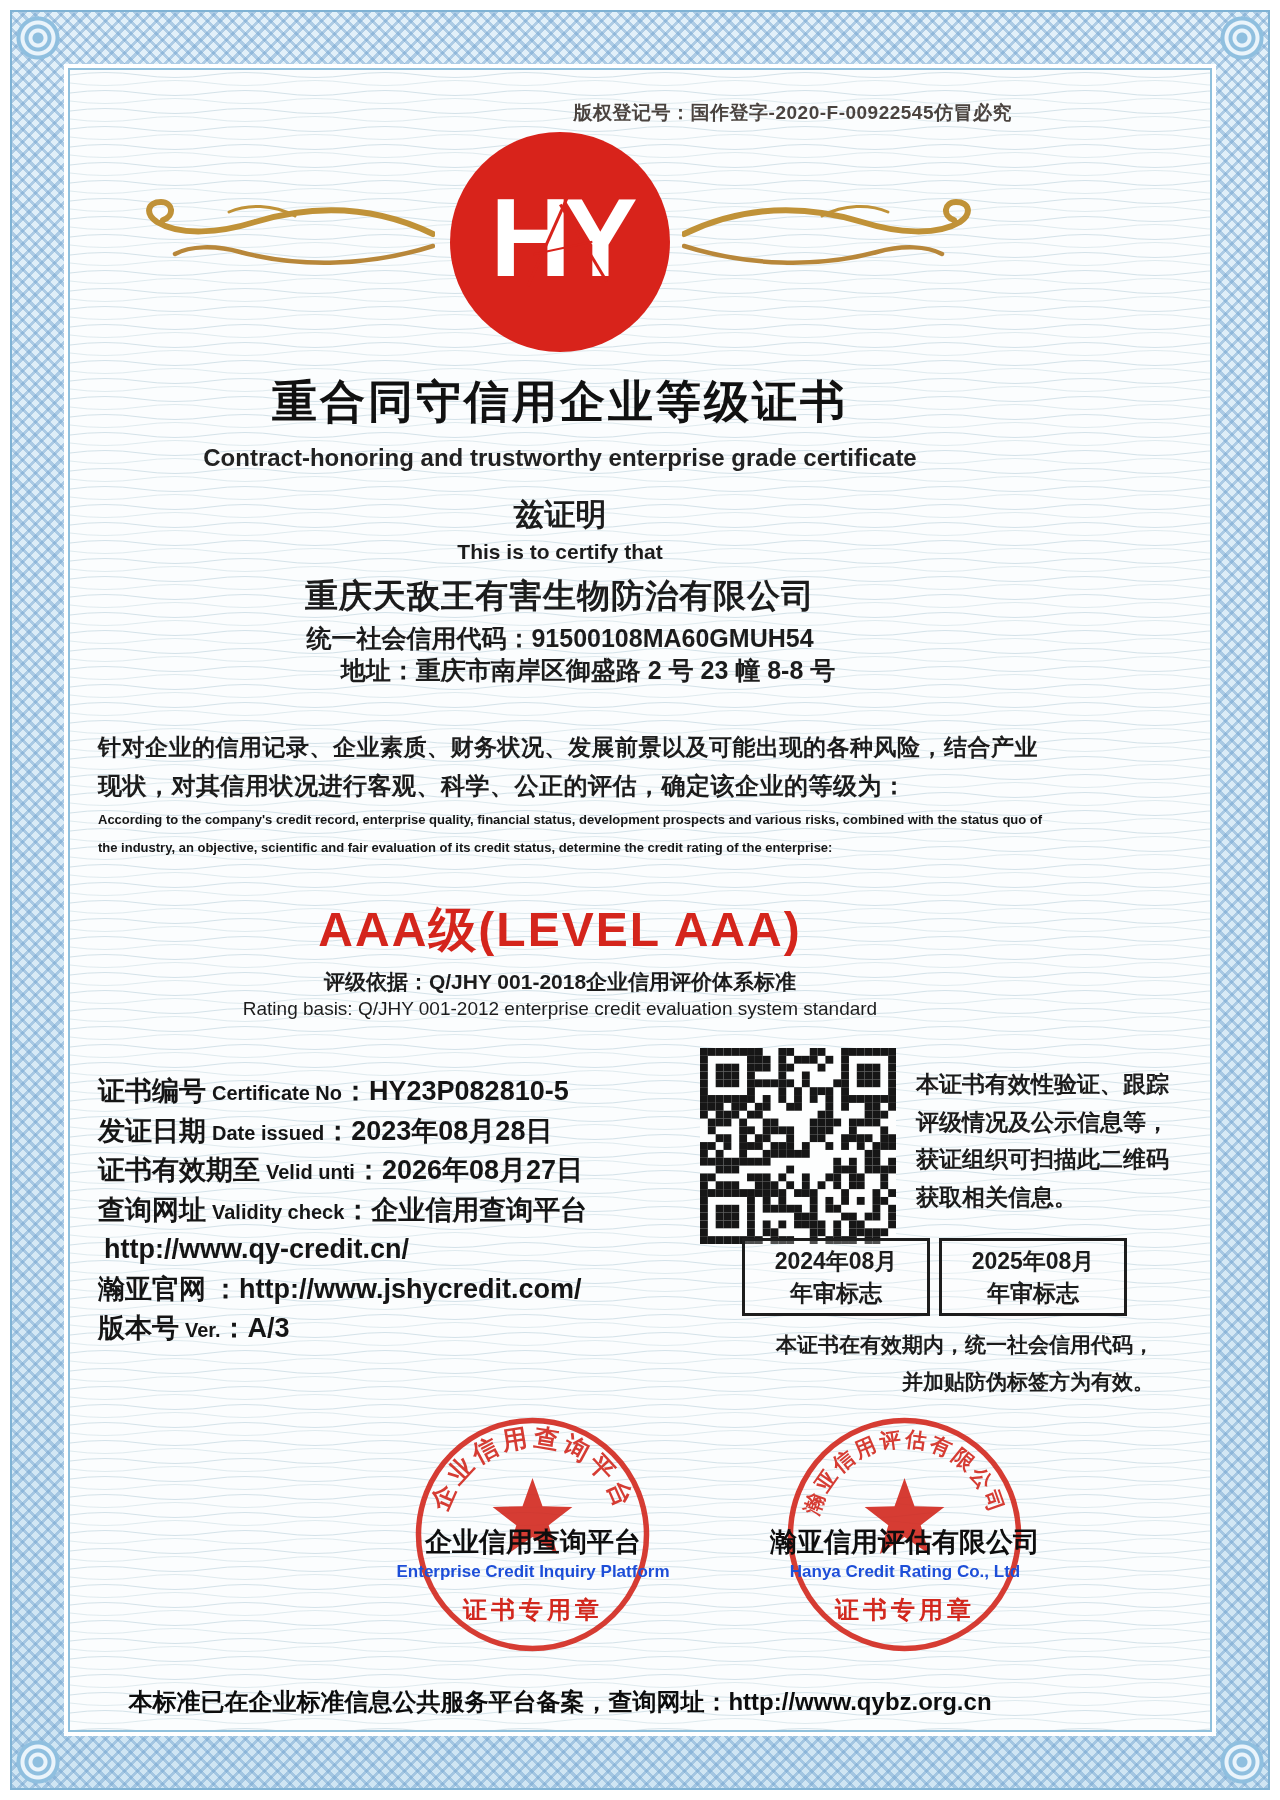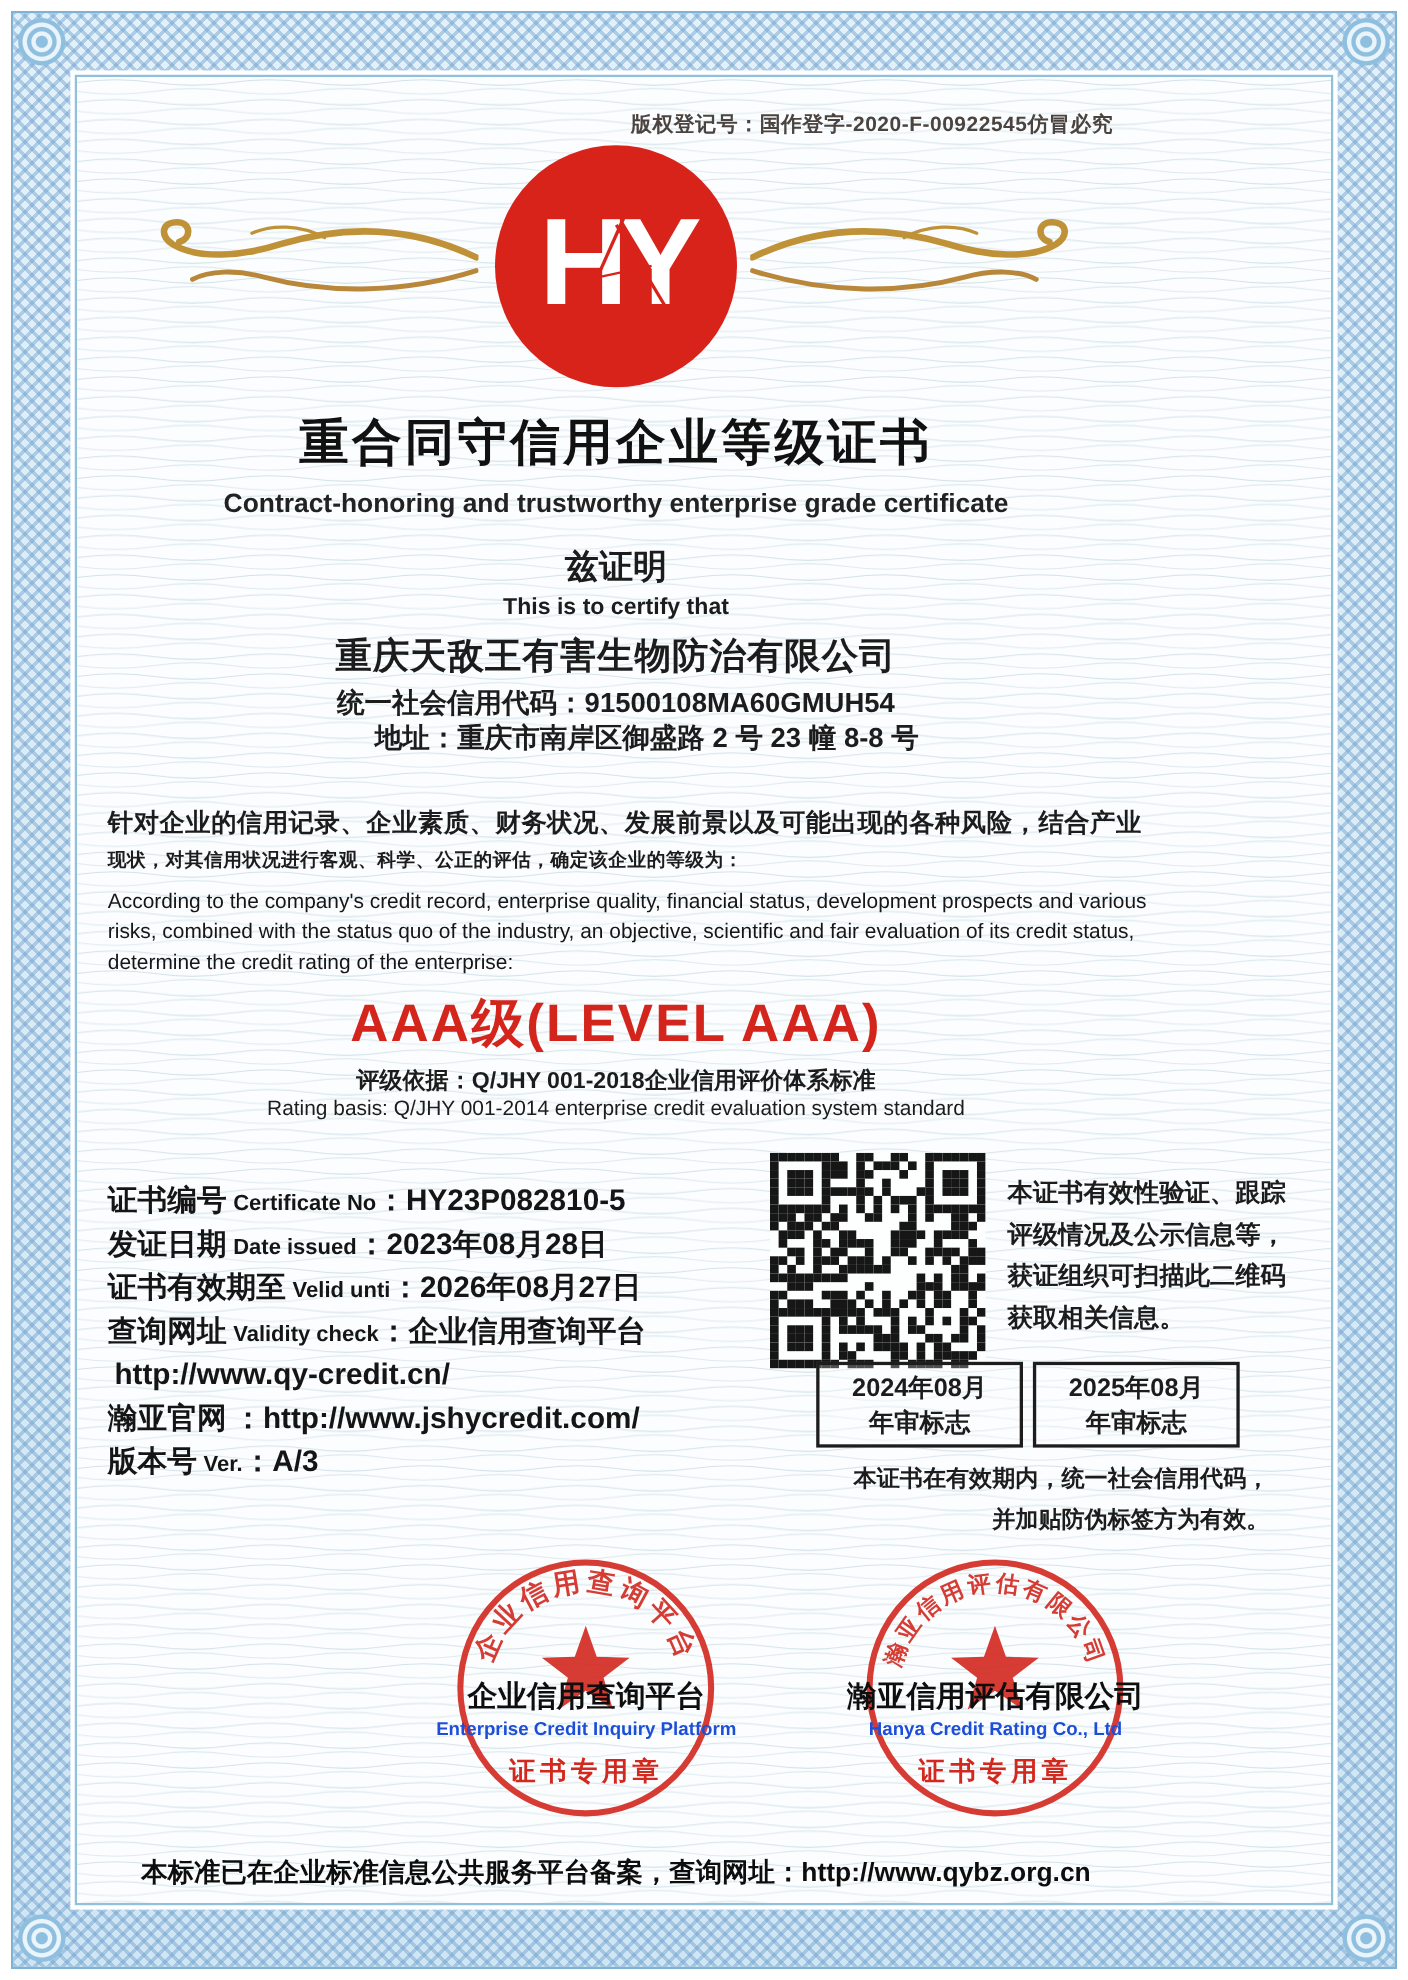--- a/index.html
+++ b/index.html
@@ -51,22 +51,22 @@
   .fl-right{left:682px; transform:scaleX(-1);}
   .title-zh{top:372px; font-size:45px; font-weight:900; color:#111; letter-spacing:3px;}
   .title-en{top:444px; font-size:24px; font-weight:600; color:#222;}
   .certify-zh{top:494px; font-size:31px; font-weight:600;}
   .certify-en{top:540px; font-size:21px; font-weight:600;}
   .company-name{top:574px; font-size:33px; font-weight:800; letter-spacing:1px;}
   .credit-code{top:622px; font-size:25px; font-weight:600;}
   .company-address{top:654px; font-size:25px; font-weight:600;margin-left:28px;}
   
   .stmt-zh1{left:98px; top:732px; font-size:23px; font-weight:600; white-space:nowrap; letter-spacing:.5px;}
-  .stmt-zh2{left:98px; top:770px; font-size:17px; font-weight:600; white-space:nowrap; letter-spacing:.5px;}
-  .stmt-en{left:98px; top:806px; width:945px; font-size:19px; font-weight:400; line-height:28px; color:#161616;}
+  .stmt-zh2{left:98px; top:770px; font-size:24px; font-weight:600; white-space:nowrap; letter-spacing:.5px;}
+  .stmt-en{left:98px; top:806px; width:945px; font-size:13px; font-weight:700; line-height:28px; color:#161616;}
   
   .rating-level{top:898px; font-size:48px; font-weight:900; color:#d4251c; letter-spacing:2px;}
   .basis-zh{top:968px; font-size:21px; font-weight:600;}
   .basis-en{top:998px; font-size:19px; font-weight:500;}
   
   .details{left:98px; top:1072px; z-index:2;}
   .d-row{white-space:nowrap; height:39.5px; line-height:39.5px; font-size:27px; font-weight:600; color:#151515;}
   .d-zh{margin-right:6px;}
   .d-en{font-size:20px; font-weight:600;}
   
@@ -143,21 +143,21 @@
   <div class="center-col company-name">重庆天敌王有害生物防治有限公司</div>
   <div class="center-col credit-code">统一社会信用代码：91500108MA60GMUH54</div>
   <div class="center-col company-address">地址：重庆市南岸区御盛路 2 号 23 幢 8-8 号</div>
 
   <div class="abs stmt-zh1">针对企业的信用记录、企业素质、财务状况、发展前景以及可能出现的各种风险，结合产业</div>
   <div class="abs stmt-zh2">现状，对其信用状况进行客观、科学、公正的评估，确定该企业的等级为：</div>
   <div class="abs stmt-en">According to the company's credit record, enterprise quality, financial status, development prospects and various risks, combined with the status quo of the industry, an objective, scientific and fair evaluation of its credit status, determine the credit rating of the enterprise:</div>
 
   <div class="center-col rating-level">AAA级(LEVEL AAA)</div>
   <div class="center-col basis-zh">评级依据：Q/JHY 001-2018企业信用评价体系标准</div>
-  <div class="center-col basis-en">Rating basis: Q/JHY 001-2014 enterprise credit evaluation system standard</div>
+  <div class="center-col basis-en">Rating basis: Q/JHY 001-2012 enterprise credit evaluation system standard</div>
 
   <div class="details" style="position:absolute;">
     <div class="d-row"><span class="d-zh">证书编号</span><span class="d-en">Certificate No</span><span class="d-val">：HY23P082810-5</span></div>
     <div class="d-row"><span class="d-zh">发证日期</span><span class="d-en">Date issued</span><span class="d-val">：2023年08月28日</span></div>
     <div class="d-row"><span class="d-zh">证书有效期至</span><span class="d-en">Velid unti</span><span class="d-val">：2026年08月27日</span></div>
     <div class="d-row"><span class="d-zh">查询网址</span><span class="d-en">Validity check</span><span class="d-val">：企业信用查询平台</span></div>
     <div class="d-row"><span class="d-zh"></span><span class="d-en"></span><span class="d-val">http://www.qy-credit.cn/</span></div>
     <div class="d-row"><span class="d-zh">瀚亚官网</span><span class="d-en"></span><span class="d-val">：http://www.jshycredit.com/</span></div>
     <div class="d-row"><span class="d-zh">版本号</span><span class="d-en">Ver.</span><span class="d-val">：A/3</span></div>
   </div>

